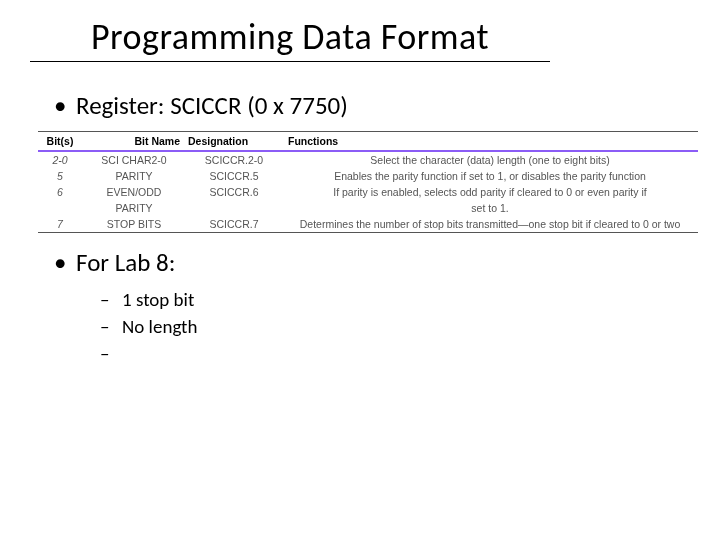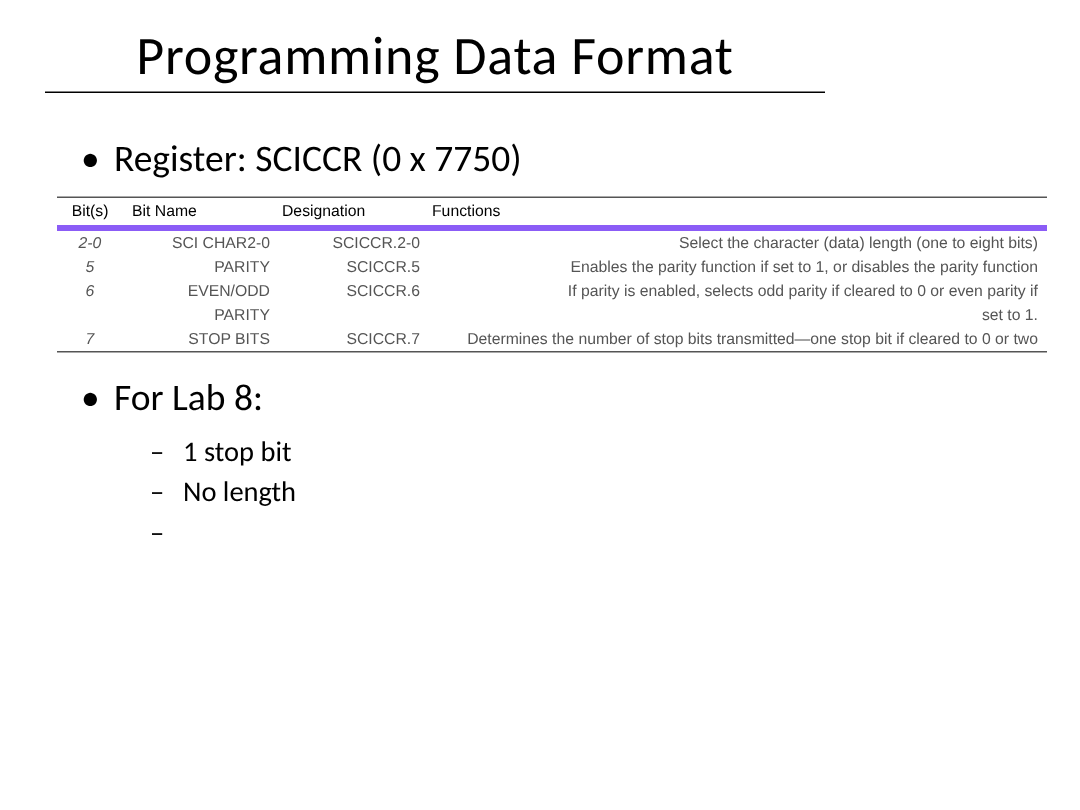--- a/index.html
+++ b/index.html
@@ -7,26 +7,26 @@
   .slide { width: 580px; height: 540px; padding: 10px 30px 20px 30px; position: relative; }
   .title-wrap { padding: 5px 40px 2px 40px; border-bottom: 1px solid #000; }
   .title { font-size: 36px; font-weight: 400; text-align: center; letter-spacing: 0.5px; }
   .body { padding-top: 28px; }
   .bullet1 { font-size: 25px; margin-left: 24px; margin-bottom: 10px; display: flex; }
   .bullet1 .dot { width: 22px; flex-shrink: 0; }
   .bullet2 { font-size: 19px; margin-left: 70px; margin-bottom: 4px; display: flex; }
   .bullet2 .dash { width: 22px; flex-shrink: 0; }
   .table-wrap { margin: 6px 0 14px 8px; }
   table { border-collapse: collapse; width: 660px; font-family: Arial, Helvetica, sans-serif; font-size: 10.5px; color: #333; }
-  th { text-align: left; font-weight: normal; padding: 3px 6px 3px 2px; border-top: 1px solid #555; border-bottom: 4px solid #8b5cf6; color: #000; }
-  td { text-align: right; padding: 2px 6px 2px 2px; vertical-align: top; color: #555; }
+  th { text-align: left; font-weight: bold; padding: 3px 6px 3px 2px; border-top: 1px solid #555; border-bottom: 2px solid #8b5cf6; color: #000; }
+  td { text-align: center; padding: 2px 6px 2px 2px; vertical-align: top; color: #555; }
   .tbody-wrap { border-bottom: 1px solid #555; }
   .col-bits { width: 48px; text-align: center; }
   td.col-bits { text-align: center; font-style: italic; }
-  .col-name { width: 100px; }
+  .col-name { width: 100px; text-align: right; }
   .col-desig { width: 100px; }
   .col-func { }
 </style>
 </head>
 <body>
 
 <div class="slide">
 
   <div class="title-wrap">
     <h1 class="title">Programming Data Format</h1>

